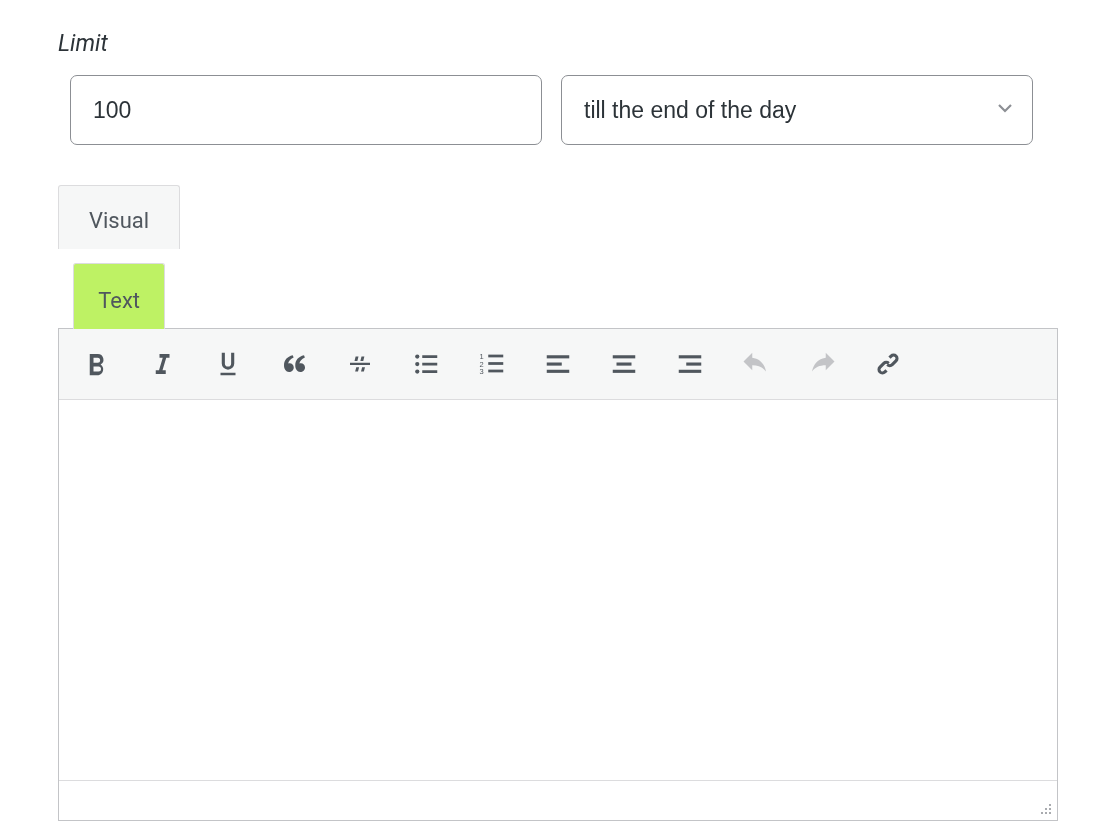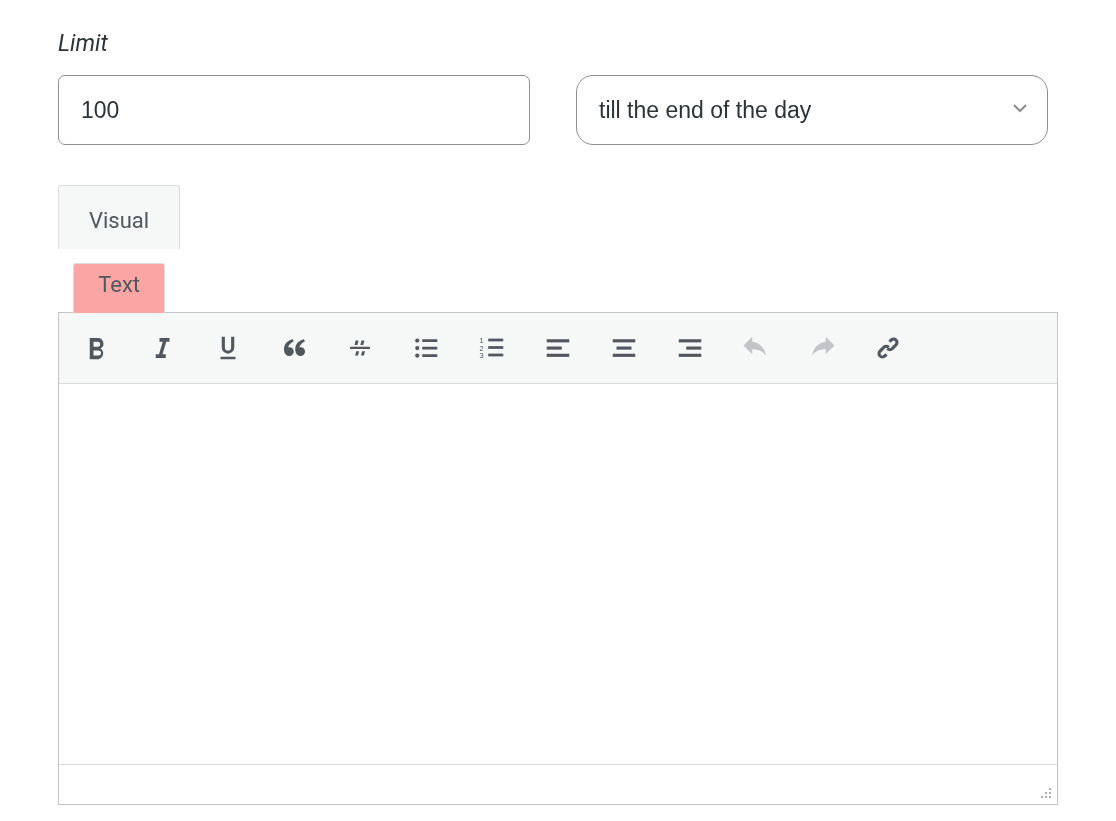--- a/index.html
+++ b/index.html
@@ -26,22 +26,23 @@
       border: 2px solid #c4c7ca;
       border-radius: 50%;
       color: #c4c7ca;
       font-size: 14px;
       align-items: center;
       justify-content: center;
       font-weight: 500;
     }
     .limit-row {
       display: flex;
-      gap: 46px;
+      gap: 19px;
       margin-bottom: 40px;
+      margin-left: 12px;
     }
     .text-input {
       width: 472px;
       height: 70px;
       font-size: 23px;
       padding: 0 22px;
       border: 1px solid #8c8f94;
       border-radius: 7px;
       color: #2c3338;
       background: #fff;
@@ -49,21 +50,21 @@
     .select-wrap {
       position: relative;
       width: 472px;
     }
     .select-input {
       width: 100%;
       height: 70px;
       font-size: 23px;
       padding: 0 50px 0 22px;
       border: 1px solid #8c8f94;
-      border-radius: 17px;
+      border-radius: 7px;
       color: #2c3338;
       background: #fff;
       appearance: none;
       -webkit-appearance: none;
       cursor: pointer;
     }
     .select-chevron {
       position: absolute;
       right: 18px;
       top: 50%;
@@ -78,24 +79,24 @@
     }
     .editor-tabs {
       display: flex;
       gap: 14px;
       align-items: center;
       flex-direction: column;
     }
     .editor-tab {
       font-size: 22px;
       color: #50575e;
-      background: #fca5a5;
+      background: #bef264;
       border: 1px solid #dcdcde;
       border-bottom: none;
-      padding: 8px 24px 16px;
+      padding: 24px 24px 16px;
       border-radius: 3px 3px 0 0;
       cursor: pointer;
       position: relative;
     }
     .editor-tab.active {
       background: #f6f7f7;
       border-color: #dcdcde;
       padding: 22px 30px 16px;
       z-index: 2;
     }

